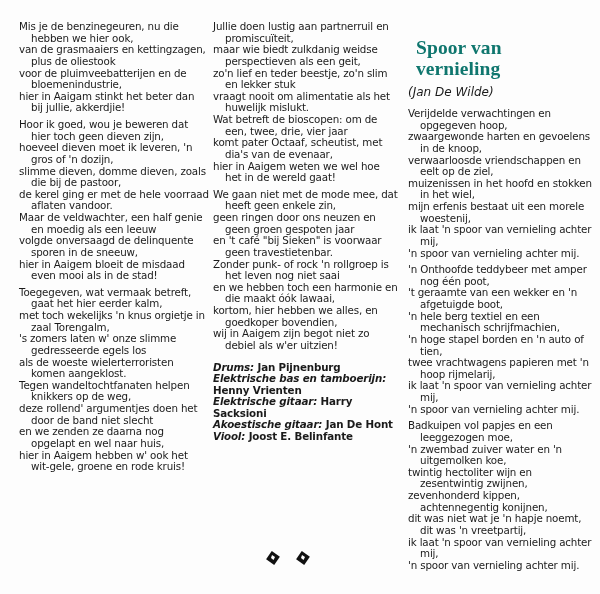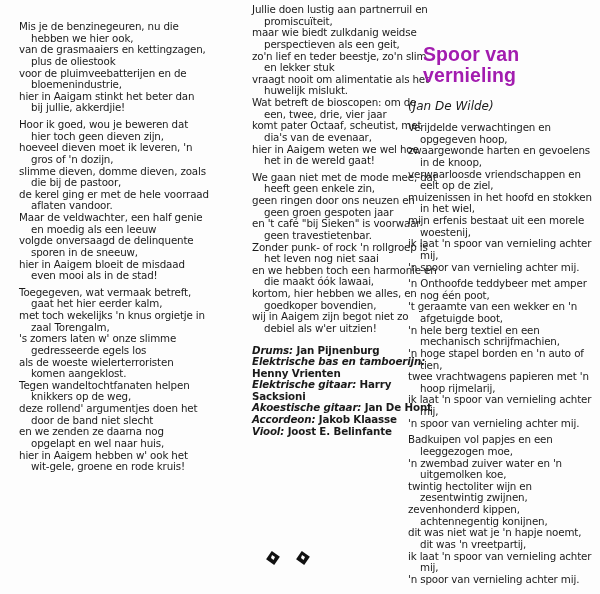--- a/index.html
+++ b/index.html
@@ -3,30 +3,30 @@
 <meta charset="utf-8">
 <style>
   html, body { margin: 0; padding: 0; }
   body {
     width: 600px; height: 594px; background: #fdfdfd; overflow: hidden;
     position: relative; color: #1a1a1a;
     font-family: "DejaVu Sans", sans-serif;
   }
   .col { position: absolute; top: 0; }
   .col1 { left: 19px; top: 21px; width: 190px; }
-  .col2 { left: 213px; top: 4px; width: 185px; margin-left: 39px; }
+  .col2 { left: 213px; top: 21px; width: 185px; }
   .col3 { left: 408px; top: 29px; width: 185px; }
   .stanza { margin: 0 0 5px 0; }
   .line {
     font-size: 10.3px; line-height: 11.62px; letter-spacing: -0.15px;
     padding-left: 12px; text-indent: -12px; white-space: normal;
   }
   .title {
-    font-family: Liberation Sans, sans-serif; font-size: 19.5px; line-height: 21px;
-    color: #a21caf; letter-spacing: 0.1px; margin: 15px; width: 170px;
+    font-family: Liberation Serif, serif; font-size: 19.5px; line-height: 21px;
+    color: #0f766e; letter-spacing: 0.1px; margin: 8px; width: 170px;
   }
   .subtitle {
     font-size: 12px; font-style: italic; line-height: 11px; margin: 0 0 10px 0;
   }
   .credits { margin-top: 10px; font-weight: bold; }
   .credit { font-size: 10.3px; line-height: 11.6px; letter-spacing: -0.15px; }
   .credit .role { font-style: italic; }
   .ornaments { position: absolute; left: 265px; top: 550px; display: flex; gap: 14px; }
   .ornament { width: 16px; height: 16px; display: block; }
 </style>
@@ -96,24 +96,20 @@
     </div>
     <div class="credit">
       <span class="role">Elektrische gitaar:</span>
       <span>Harry Sacksioni</span>
     </div>
     <div class="credit">
       <span class="role">Akoestische gitaar:</span>
       <span>Jan De Hont</span>
     </div>
     <div class="credit">
-      <span class="role">Accordeon:</span>
-      <span>Jakob Klaasse</span>
-    </div>
-    <div class="credit">
       <span class="role">Viool:</span>
       <span>Joost E. Belinfante</span>
     </div>
   </div>
 </div>
 
 <div class="ornaments">
   <svg class="ornament" viewBox="0 0 16 16">
     <path d="M8 1 L15 8 L8 15 L1 8 Z" fill="#111" transform="rotate(-10 8 8)"></path>
     <path d="M7 5 L10 7 L8.5 10 L6 8 Z" fill="#fdfdfd"></path>

